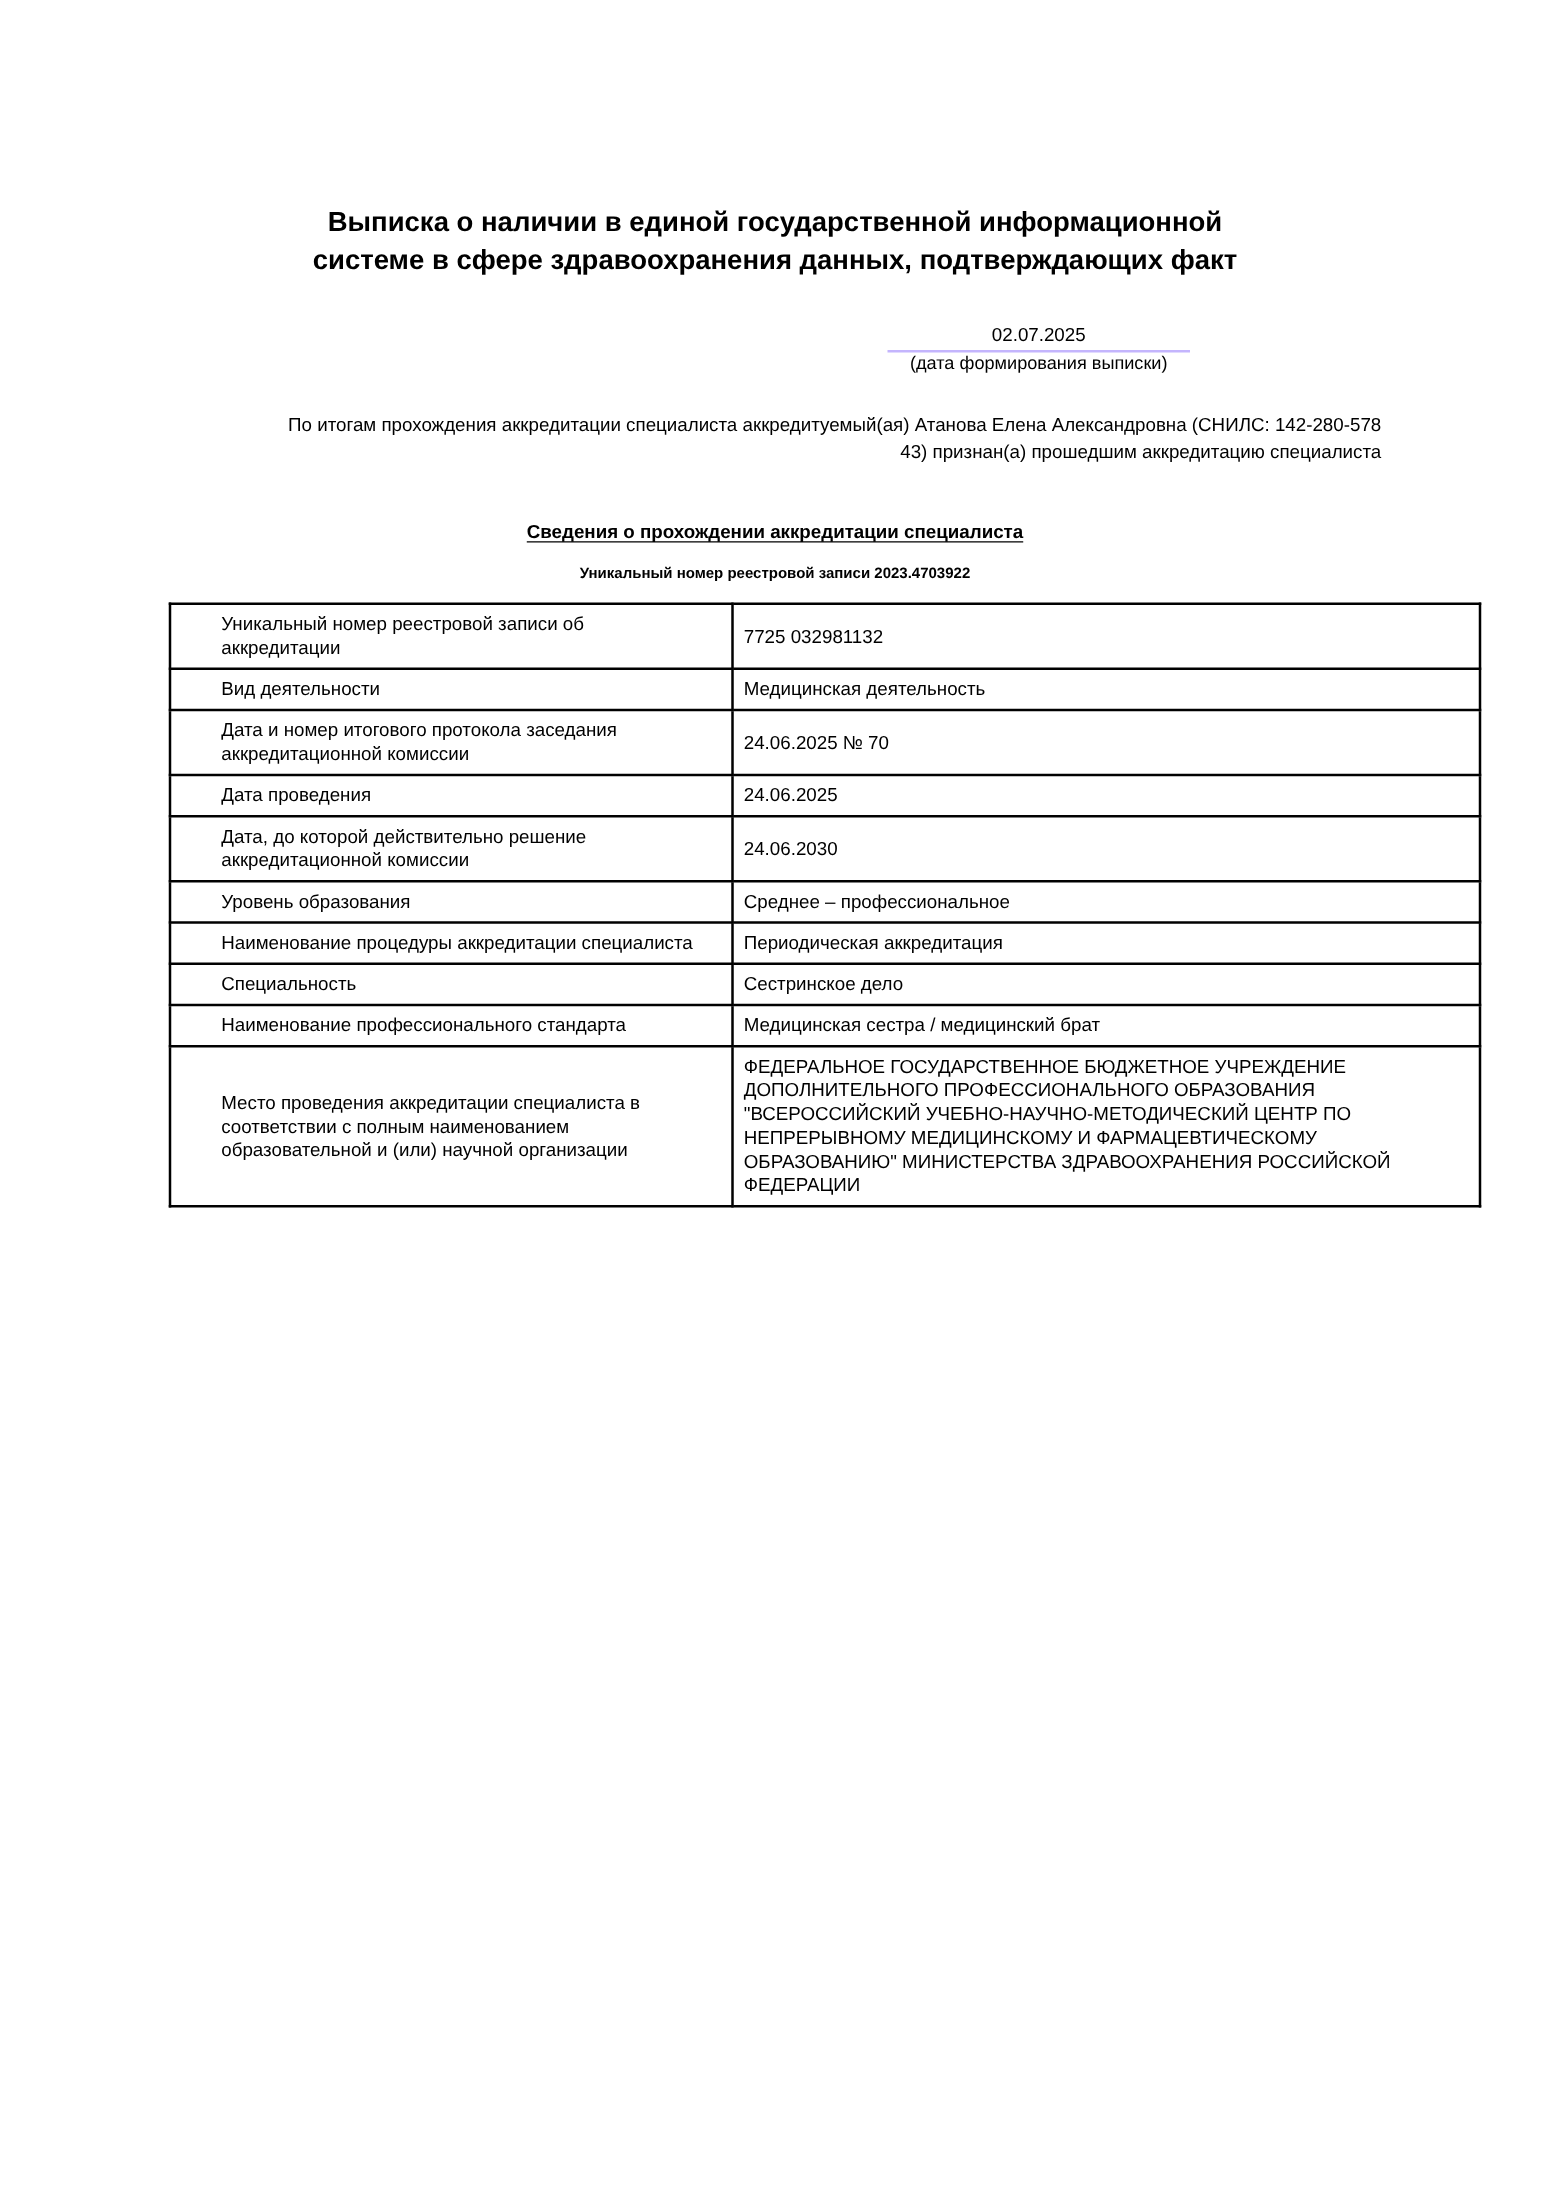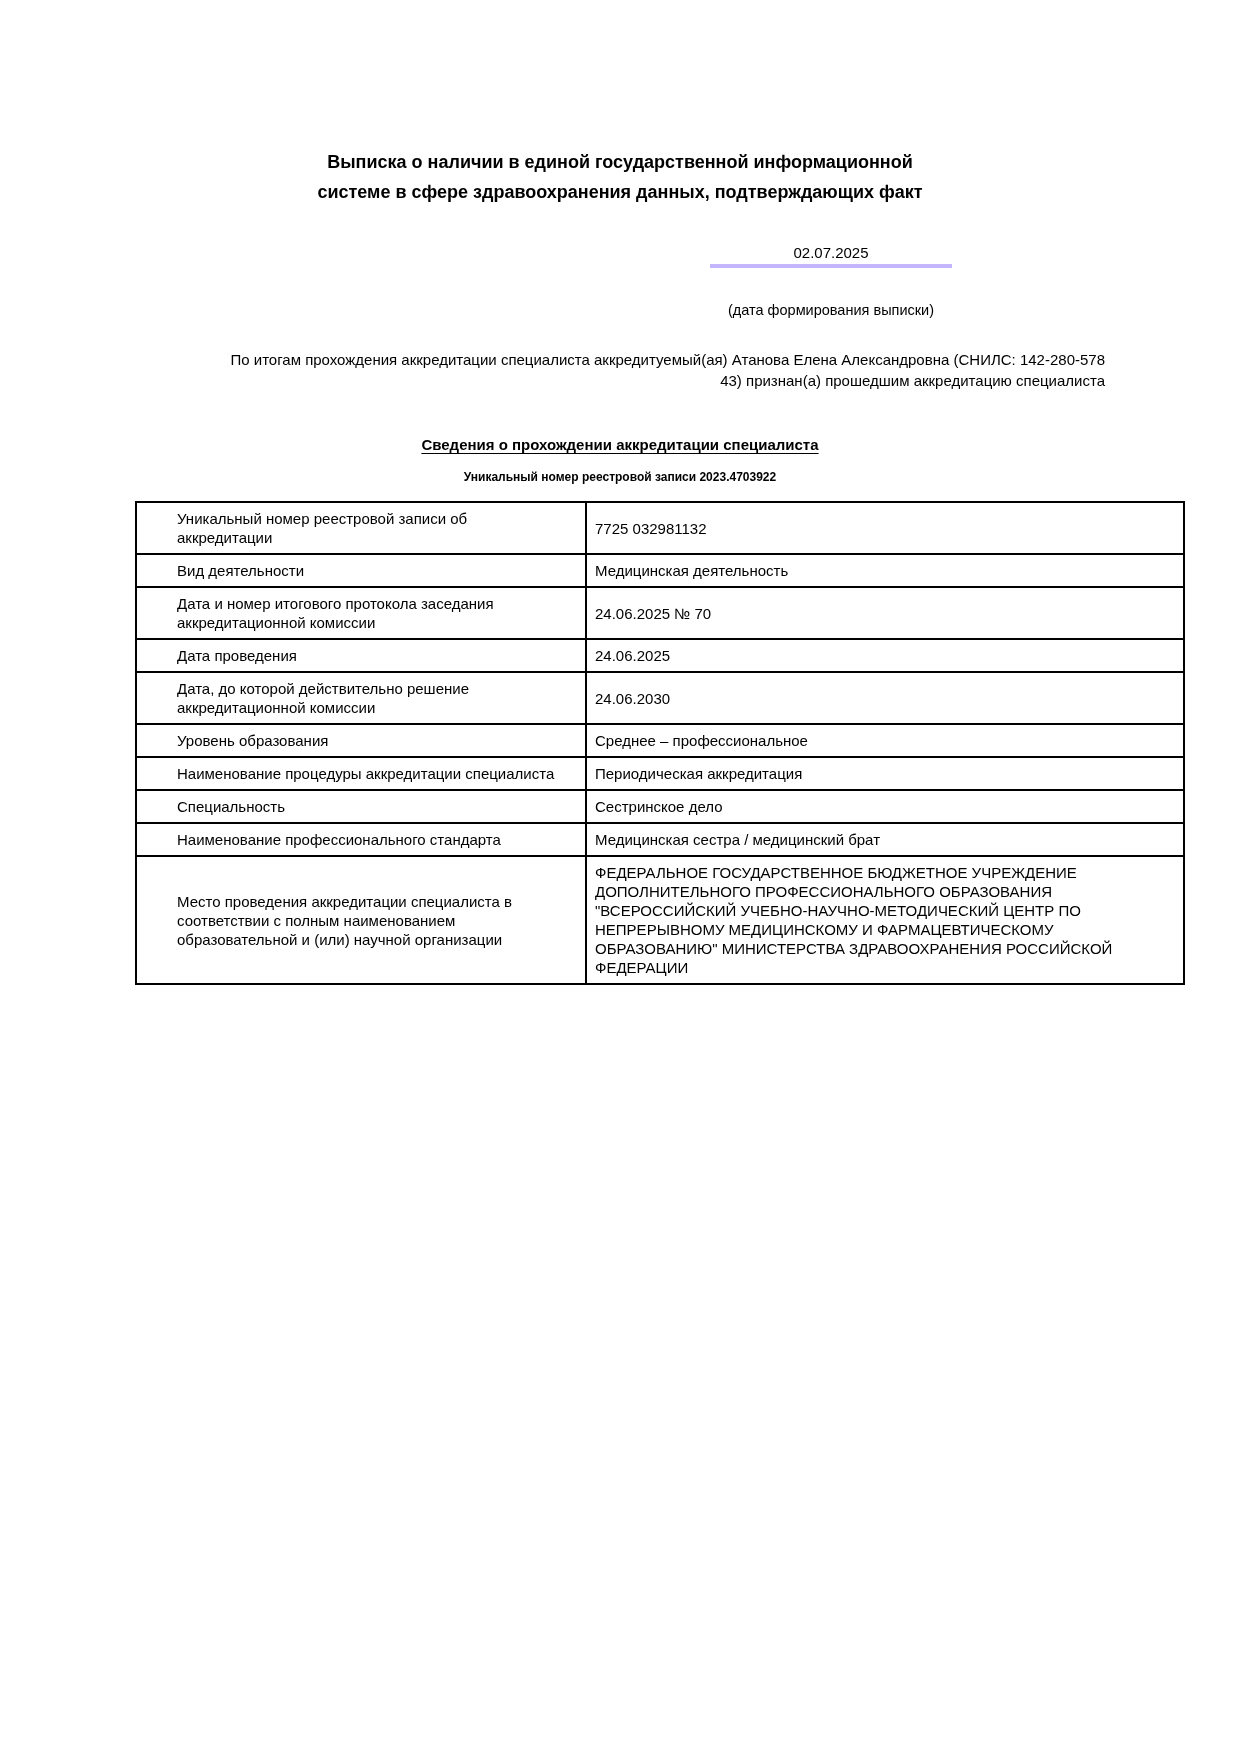--- a/index.html
+++ b/index.html
@@ -11,44 +11,43 @@
     color:#000000;
     font-family:"Liberation Sans", sans-serif;
     overflow:hidden;
   }
   .content{
     width:970px;
     margin-left:135px;
     padding-top:147px;
   }
   .title{
-    margin:0;
-    font-size:18px;
+    margin:16px;
+    font-size:22px;
     font-weight:700;
     line-height:30px;
     text-align:center;
   }
   .block-line{display:block;white-space:nowrap;}
   .date-block{
     width:242px;
     margin:36px 0 0 575px;
     text-align:center;
   }
   .date-value{
     font-size:15px;
     line-height:19px;
     padding-bottom:2px;
-    border-bottom:4px solid #c4b5fd;
+    border-bottom:2px solid #c4b5fd;
   }
   .date-caption{
     font-size:14.5px;
     line-height:17px;
-    padding-top:13px;
+    padding-top:1px;
     white-space:nowrap;
-    margin-top:21px;
   }
   .intro{
     margin:30px 0 0 0;
     font-size:15px;
     line-height:21px;
     text-align:right;
   }
   .section-heading{
     margin-top:44px;
     font-size:15px;

